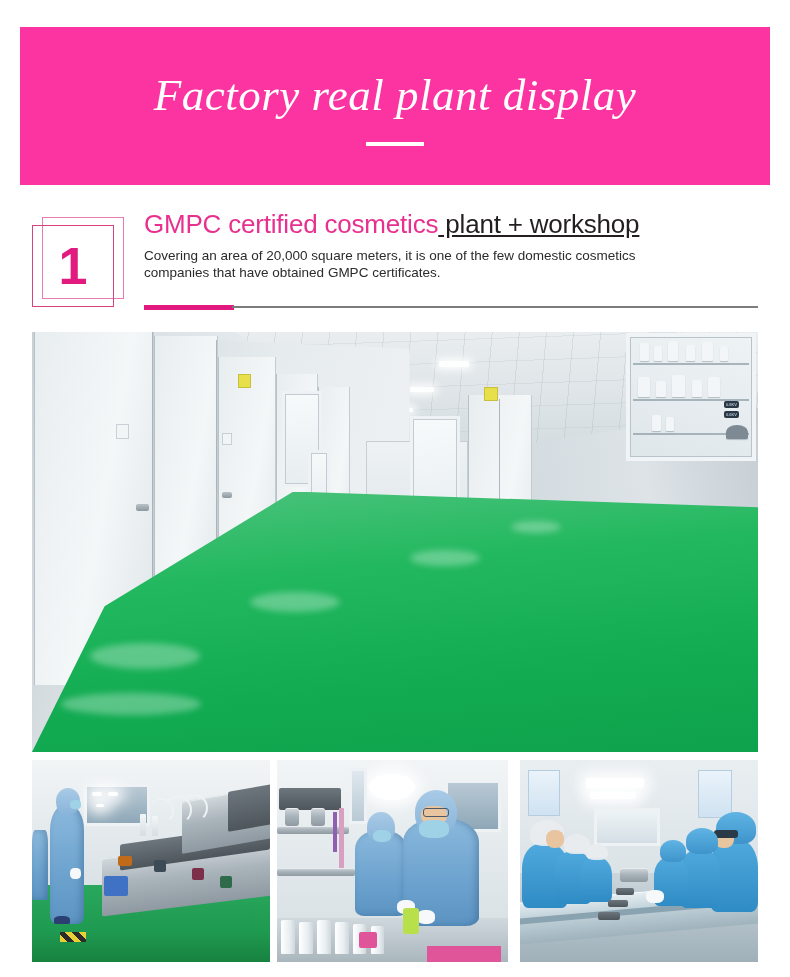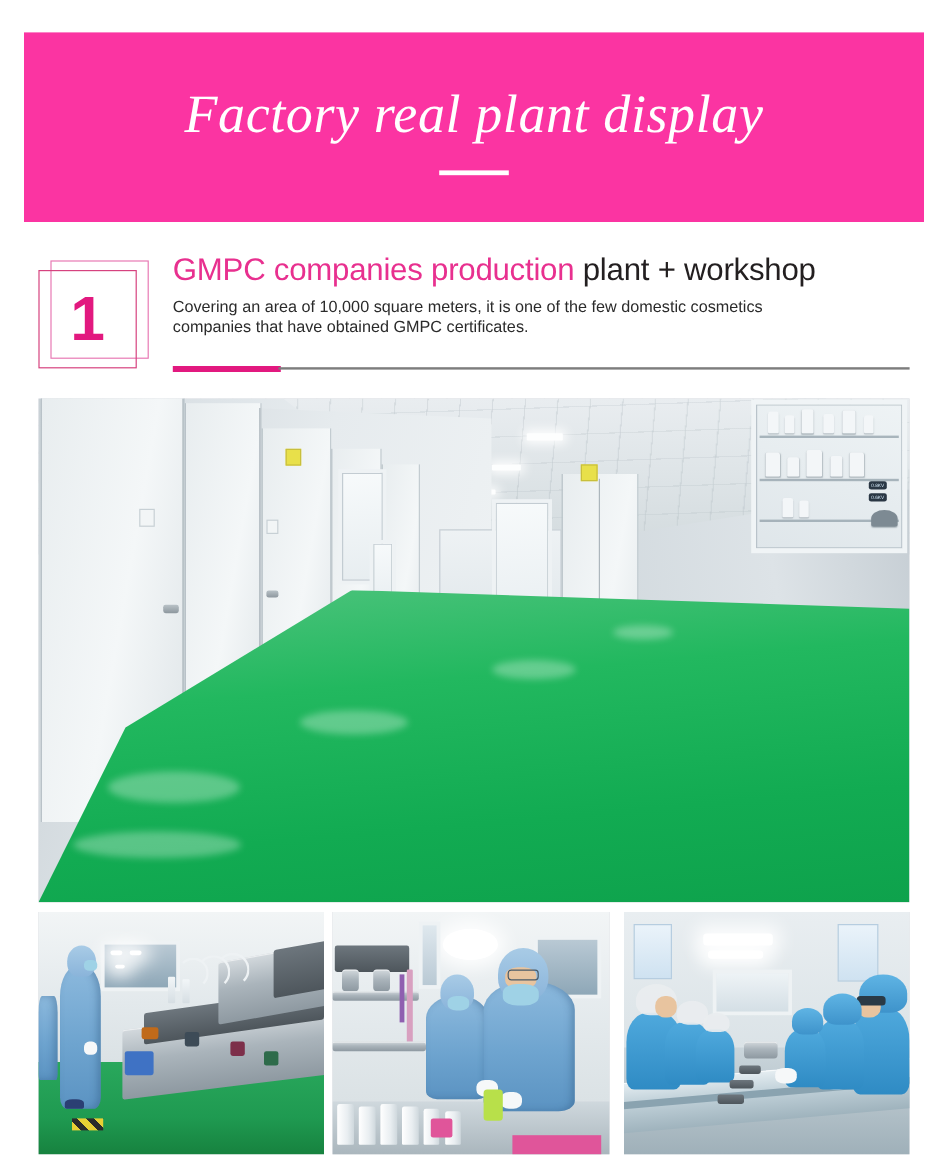--- a/index.html
+++ b/index.html
@@ -108,20 +108,21 @@
     line-height: 34px;
     font-weight: 400;
     white-space: nowrap;
     letter-spacing: -0.2px;
   }
   .head-title .pink {
     color: #e8308f;
   }
   .head-title .dark {
     color: #231f20;
+    text-decoration: underline;
   }
   .head-desc {
     margin-top: 6px;
     font-size: 13.5px;
     line-height: 17px;
     color: #2b2b2b;
     width: 560px;
   }
   .head-divider {
     position: absolute;
@@ -411,22 +412,22 @@
 
 <div class="section-head">
 
   <div class="num-badge">
     <div class="sq-back"></div>
     <div class="sq-front"></div>
     <div class="num">1</div>
   </div>
 
   <div class="head-text">
-    <div class="head-title"><span class="pink">GMPC companies production</span><span class="dark"> plant + workshop</span></div>
-    <div class="head-desc">Covering an area of 10,000 square meters, it is one of the few domestic cosmetics companies that have obtained GMPC certificates.</div>
+    <div class="head-title"><span class="pink">GMPC certified cosmetics</span><span class="dark"> plant + workshop</span></div>
+    <div class="head-desc">Covering an area of 20,000 square meters, it is one of the few domestic cosmetics companies that have obtained GMPC certificates.</div>
   </div>
 
   <div class="head-divider">
     <div class="bar-pink"></div>
     <div class="bar-gray"></div>
   </div>
 </div>
 
 <div class="photo photo-main">
   <div class="scene">

